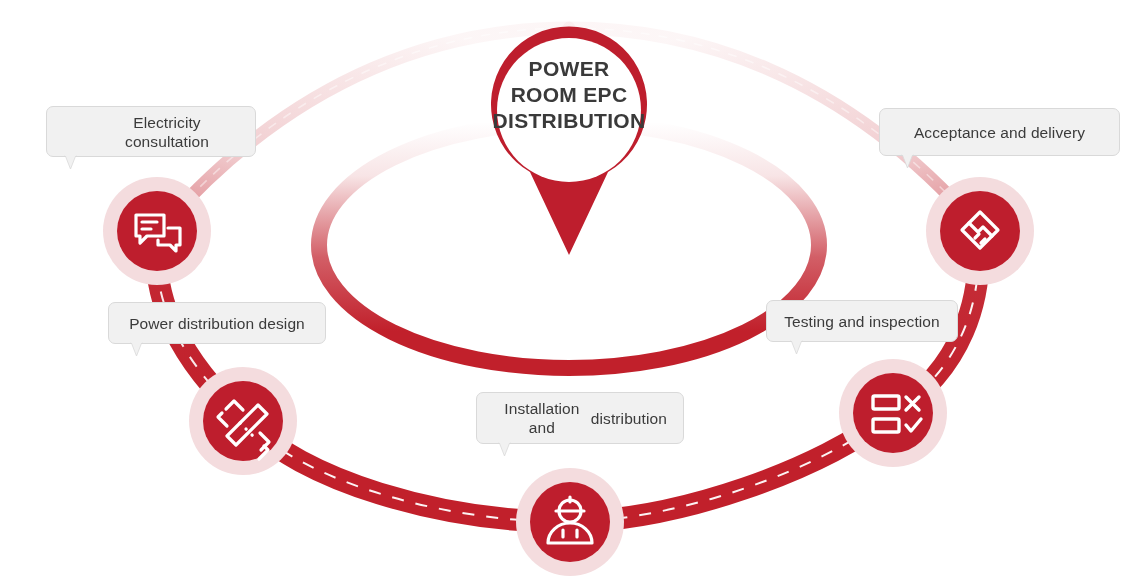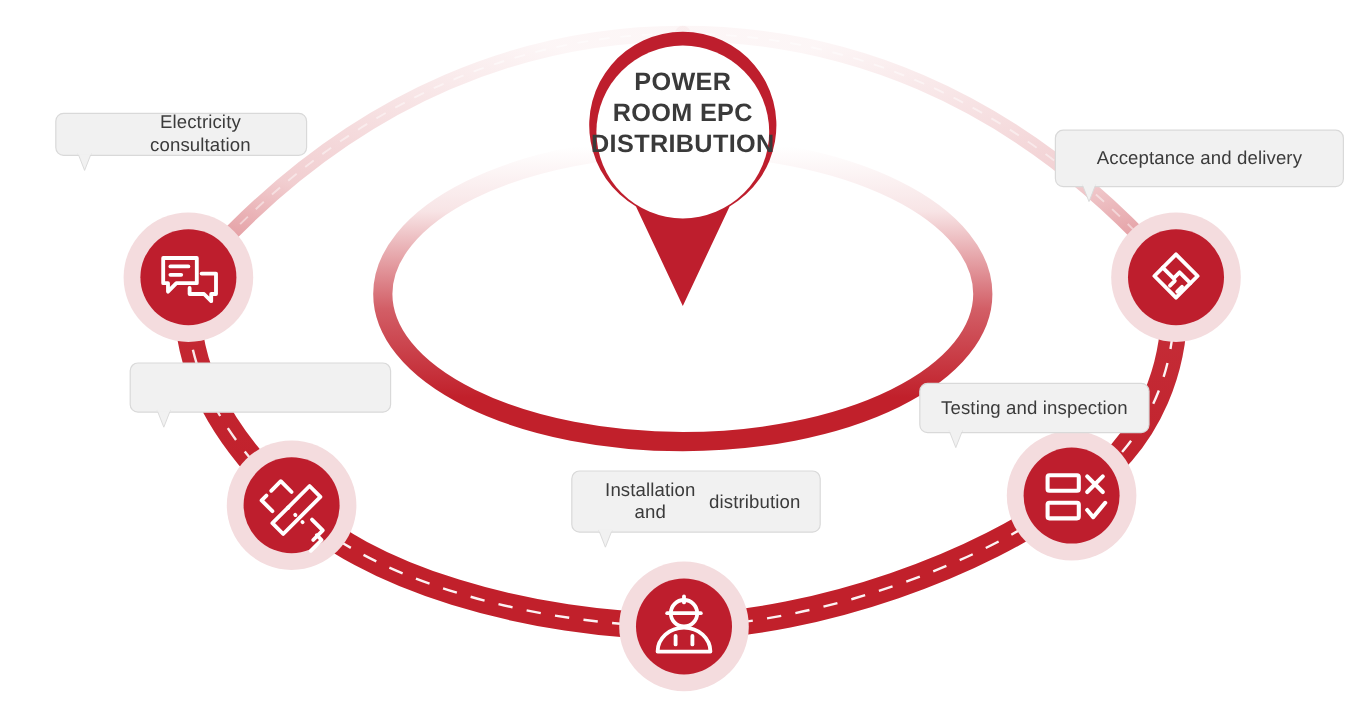--- a/index.html
+++ b/index.html
@@ -198,45 +198,46 @@
       <circle cx="569" cy="110" r="72" fill="#ffffff"></circle>
     </g>
   </svg>
 
   <div class="center-label" style="left:454px; top:56px;">
     <div>POWER</div>
     <div>ROOM EPC</div>
     <div>DISTRIBUTION</div>
   </div>
 
-  <div class="chip" style="left:46px; top:94px; width:210px; height:36px;padding-left:48px;">
+  <div class="chip" style="left:46px; top:106px; width:210px; height:51px;padding-left:48px;">
     <span>Electricity consultation</span>
     <svg class="chip-tail" style="left:18px;" viewBox="0 0 14 14">
       <path d="M 0 0 L 11 0 L 5.5 14 Z" fill="#F1F1F1" stroke="#D9D9D9" stroke-width="0.8"></path>
       <path d="M 0 0 L 11 0" stroke="#F1F1F1" stroke-width="2"></path>
     </svg>
   </div>
 
   <div class="chip" style="left:108px; top:302px; width:218px; height:42px;">
+    <span>Power distribution design</span>
     <svg class="chip-tail" style="left:22px;" viewBox="0 0 14 14">
       <path d="M 0 0 L 11 0 L 5.5 14 Z" fill="#F1F1F1" stroke="#D9D9D9" stroke-width="0.8"></path>
       <path d="M 0 0 L 11 0" stroke="#F1F1F1" stroke-width="2"></path>
     </svg>
   </div>
 
   <div class="chip" style="left:476px; top:392px; width:208px; height:52px; flex-direction:row; justify-content:center;">
     <span>Installation and</span>
     <span>distribution</span>
     <svg class="chip-tail" style="left:22px;" viewBox="0 0 14 14">
       <path d="M 0 0 L 11 0 L 5.5 14 Z" fill="#F1F1F1" stroke="#D9D9D9" stroke-width="0.8"></path>
       <path d="M 0 0 L 11 0" stroke="#F1F1F1" stroke-width="2"></path>
     </svg>
   </div>
 
-  <div class="chip" style="left:766px; top:319px; width:192px; height:42px;">
+  <div class="chip" style="left:766px; top:300px; width:192px; height:42px;">
     <span>Testing and inspection</span>
     <svg class="chip-tail" style="left:24px;" viewBox="0 0 14 14">
       <path d="M 0 0 L 11 0 L 5.5 14 Z" fill="#F1F1F1" stroke="#D9D9D9" stroke-width="0.8"></path>
       <path d="M 0 0 L 11 0" stroke="#F1F1F1" stroke-width="2"></path>
     </svg>
   </div>
 
   <div class="chip" style="left:879px; top:108px; width:241px; height:48px;text-align:center;">
     <span>Acceptance and delivery</span>
     <svg class="chip-tail" style="left:22px;" viewBox="0 0 14 14">

